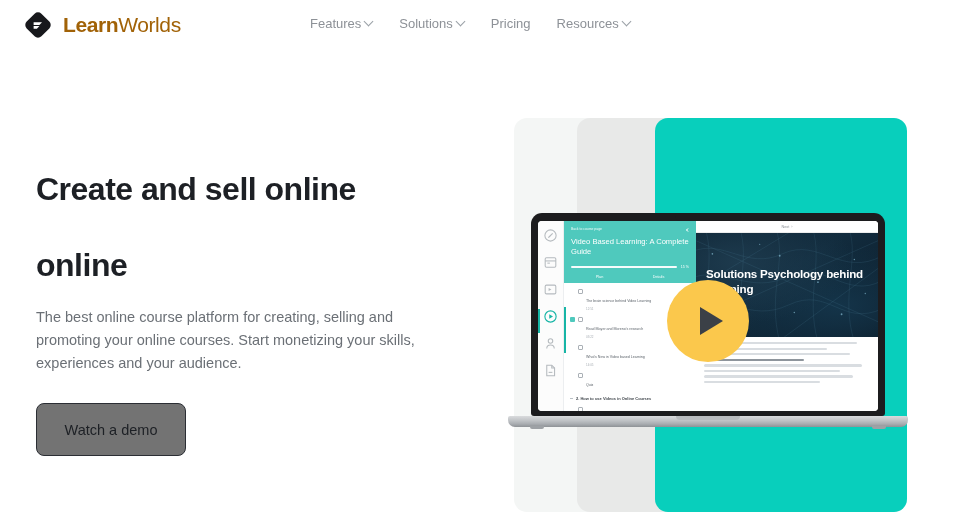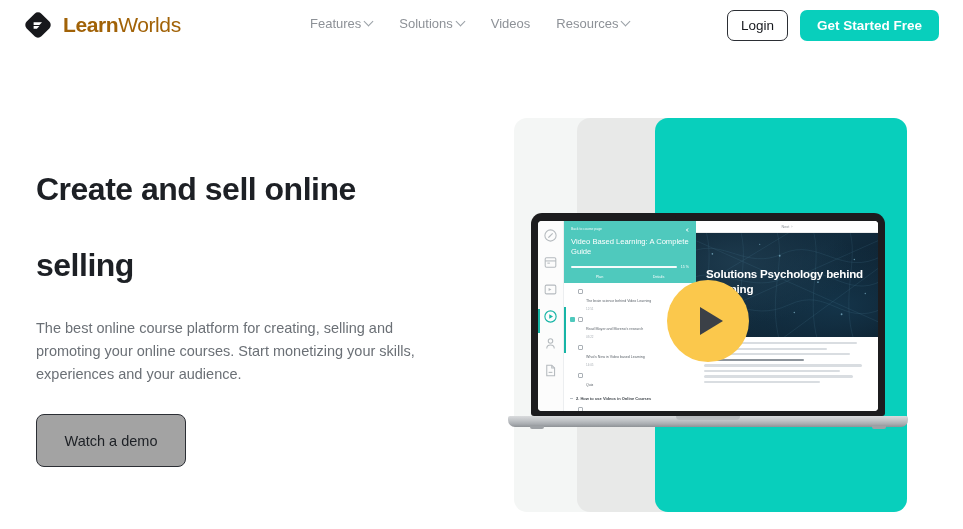--- a/index.html
+++ b/index.html
@@ -124,21 +124,21 @@
     left: 36px;
     top: 170px;
     width: 420px;
   }
   .headline {
     font-size: 32px;
     line-height: 38px;
     font-weight: 700;
     color: #1d2025;
     letter-spacing: -0.5px;
-    margin-bottom: 33px;
+    margin-bottom: 22px;
   }
   .subhead {
     font-size: 14.5px;
     line-height: 23px;
     color: #6b7076;
     width: 400px;
     margin-bottom: 28px;
   }
   .cta-row { display: flex; align-items: center; gap: 14px; }
   .btn-cta-primary {
@@ -148,21 +148,21 @@
     color: #ffffff;
     font-size: 14.5px;
     font-weight: 700;
     font-family: "Liberation Sans", sans-serif;
     cursor: pointer;
   }
   .btn-cta-secondary {
     width: 150px; height: 53px;
     border: 1.4px solid #2b2e34;
     border-radius: 8px;
-    background: #a3a3a3;
+    background: #737373;
     color: #1d2025;
     font-size: 14.5px;
     font-weight: 500;
     font-family: "Liberation Sans", sans-serif;
     cursor: pointer;
   }
 
   
   .hero-right {
     position: absolute;
@@ -469,40 +469,36 @@
   <nav class="nav">
     <div class="nav-item">
       <span>Features</span>
       <i class="chev"></i>
     </div>
     <div class="nav-item">
       <span>Solutions</span>
       <i class="chev"></i>
     </div>
     <div class="nav-item">
-      <span>Videos</span>
+      <span>Pricing</span>
     </div>
     <div class="nav-item">
       <span>Resources</span>
       <i class="chev"></i>
     </div>
   </nav>
 
-  <div class="header-actions">
-    <button class="btn-login">Login</button>
-    <button class="btn-started">Get Started Free</button>
-  </div>
 
 </div>
 
 <div class="hero-left">
   <h1 class="headline">
     <span>Create and sell online</span><br>
     <br>
-    <span>selling</span>
+    <span>online</span>
   </h1>
   <p class="subhead">The best online course platform for creating, selling and promoting your online courses. Start monetizing your skills, experiences and your audience.</p>
   <div class="cta-row">
     <button class="btn-cta-secondary">Watch a demo</button>
   </div>
 </div>
 
 <div class="hero-right">
 
   <div class="card-back"></div>

